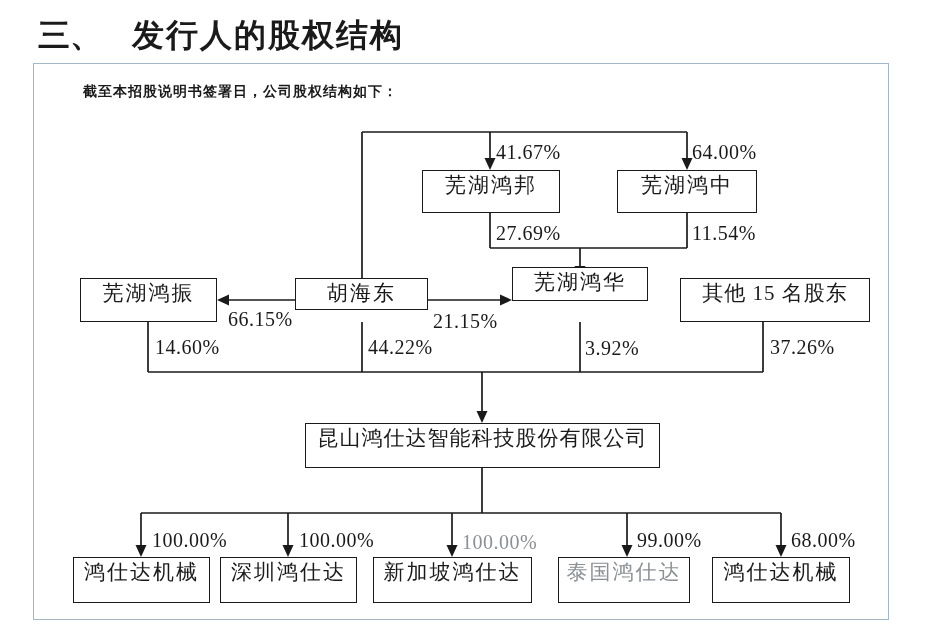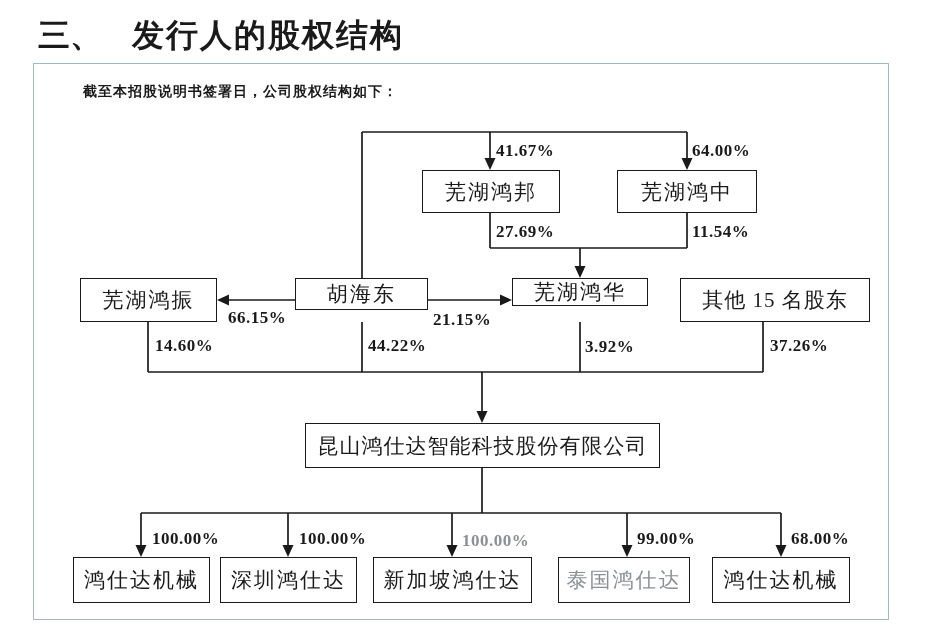--- a/index.html
+++ b/index.html
@@ -11,25 +11,25 @@
   
   .heading{position:absolute;top:14px;left:38px;font-weight:bold;font-size:32px;
     letter-spacing:2px;white-space:nowrap;}
   .heading .num{margin-right:30px;letter-spacing:0;}
   
   .frame{position:absolute;left:33px;top:63px;width:854px;height:555px;
     border:1px solid #a2b8c9;background:#ffffff;}
   .intro{position:absolute;left:83px;top:83px;font-size:14px;letter-spacing:1px;white-space:nowrap;font-weight:bold;}
   
   .node{position:absolute;border:1.6px solid #1a1a1a;background:#ffffff;
-    display:flex;align-items:center;justify-content:center;
+    display:flex;justify-content:center;
     font-size:21px;letter-spacing:2px;white-space:nowrap;box-sizing:border-box;}
   .node.small-sp{letter-spacing:1px;}
   
-  .pct{position:absolute;font-size:17px;white-space:nowrap;letter-spacing:0.5px;font-weight:bold;}
+  .pct{position:absolute;font-size:20px;white-space:nowrap;letter-spacing:0.5px;}
   .gray{color:#8b9095;}
   svg.lines{position:absolute;left:0;top:0;}
 </style>
 </head>
 <body>
 
 <div class="heading">
   <span class="num">三、</span><span>发行人的股权结构</span>
 </div>
 
@@ -83,21 +83,21 @@
   </div>
 <div class="node" style="left:617px;top:170px;width:140px;height:43px">
     <span>芜湖鸿中</span>
   </div>
 <div class="node" style="left:80px;top:278px;width:137px;height:44px">
     <span>芜湖鸿振</span>
   </div>
 <div class="node" style="left:295px;top:278px;width:133px;height:32px">
     <span>胡海东</span>
   </div>
-<div class="node" style="left:512px;top:278px;width:136px;height:28px">
+<div class="node" style="left:512px;top:267px;width:136px;height:34px">
     <span>芜湖鸿华</span>
   </div>
 <div class="node small-sp" style="left:680px;top:278px;width:190px;height:44px">
     <span>其他 15 名股东</span>
   </div>
 <div class="node small-sp" style="left:305px;top:423px;width:355px;height:45px">
     <span>昆山鸿仕达智能科技股份有限公司</span>
   </div>
 <div class="node" style="left:73px;top:557px;width:137px;height:46px">
     <span>鸿仕达机械</span>

